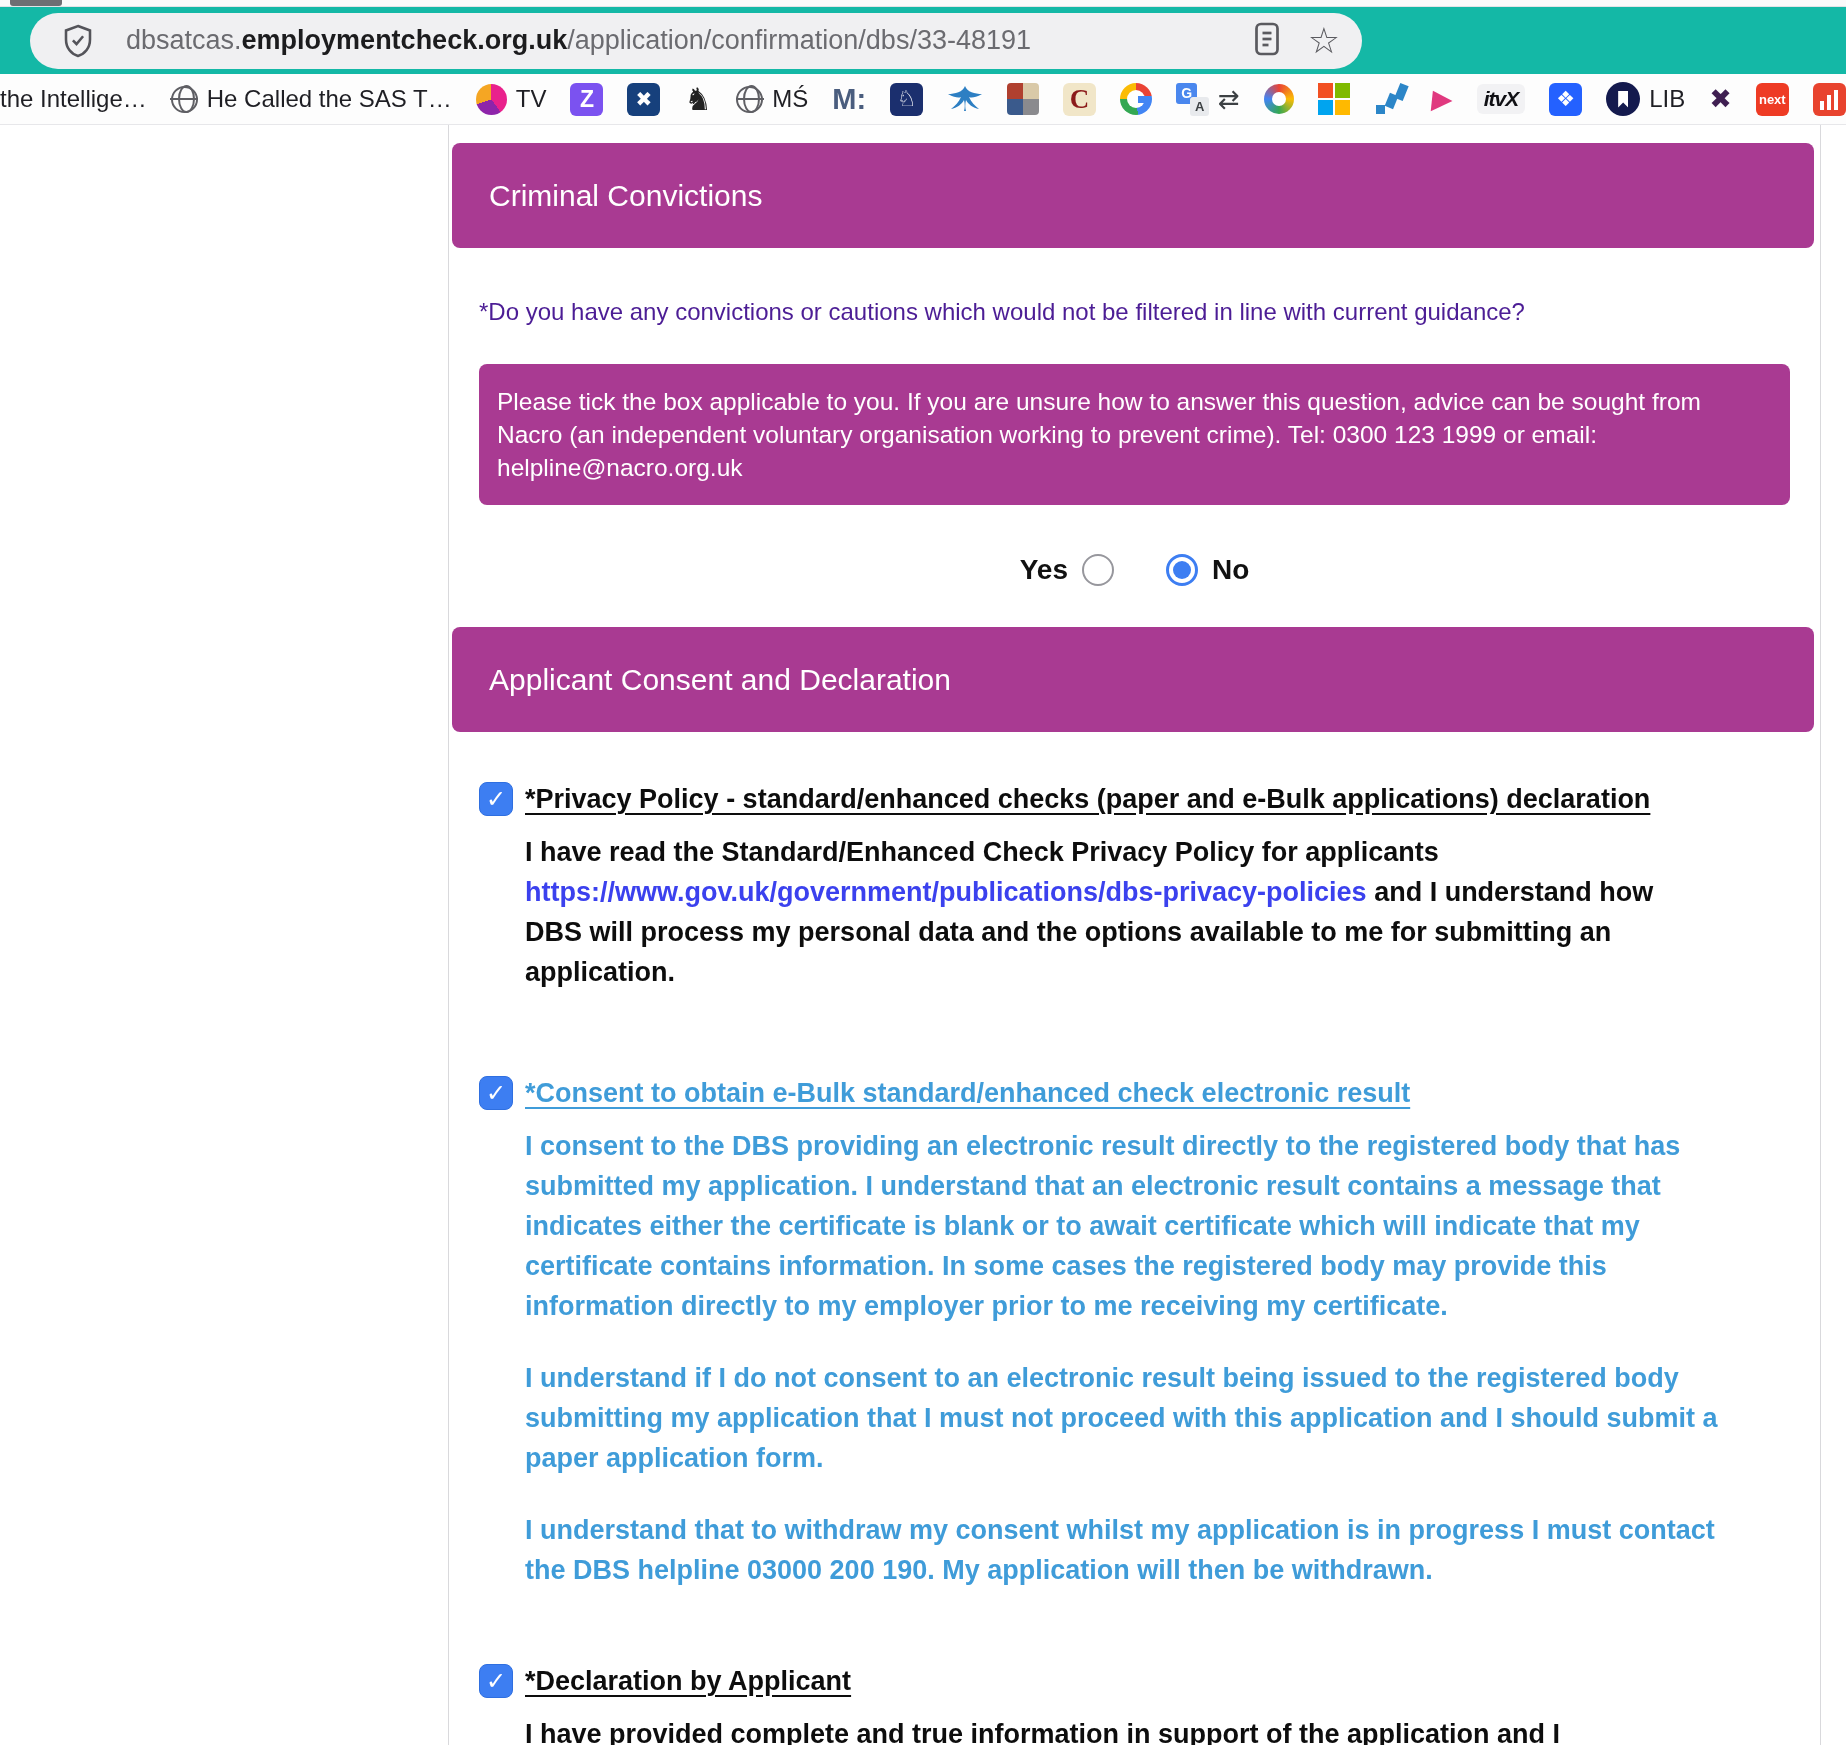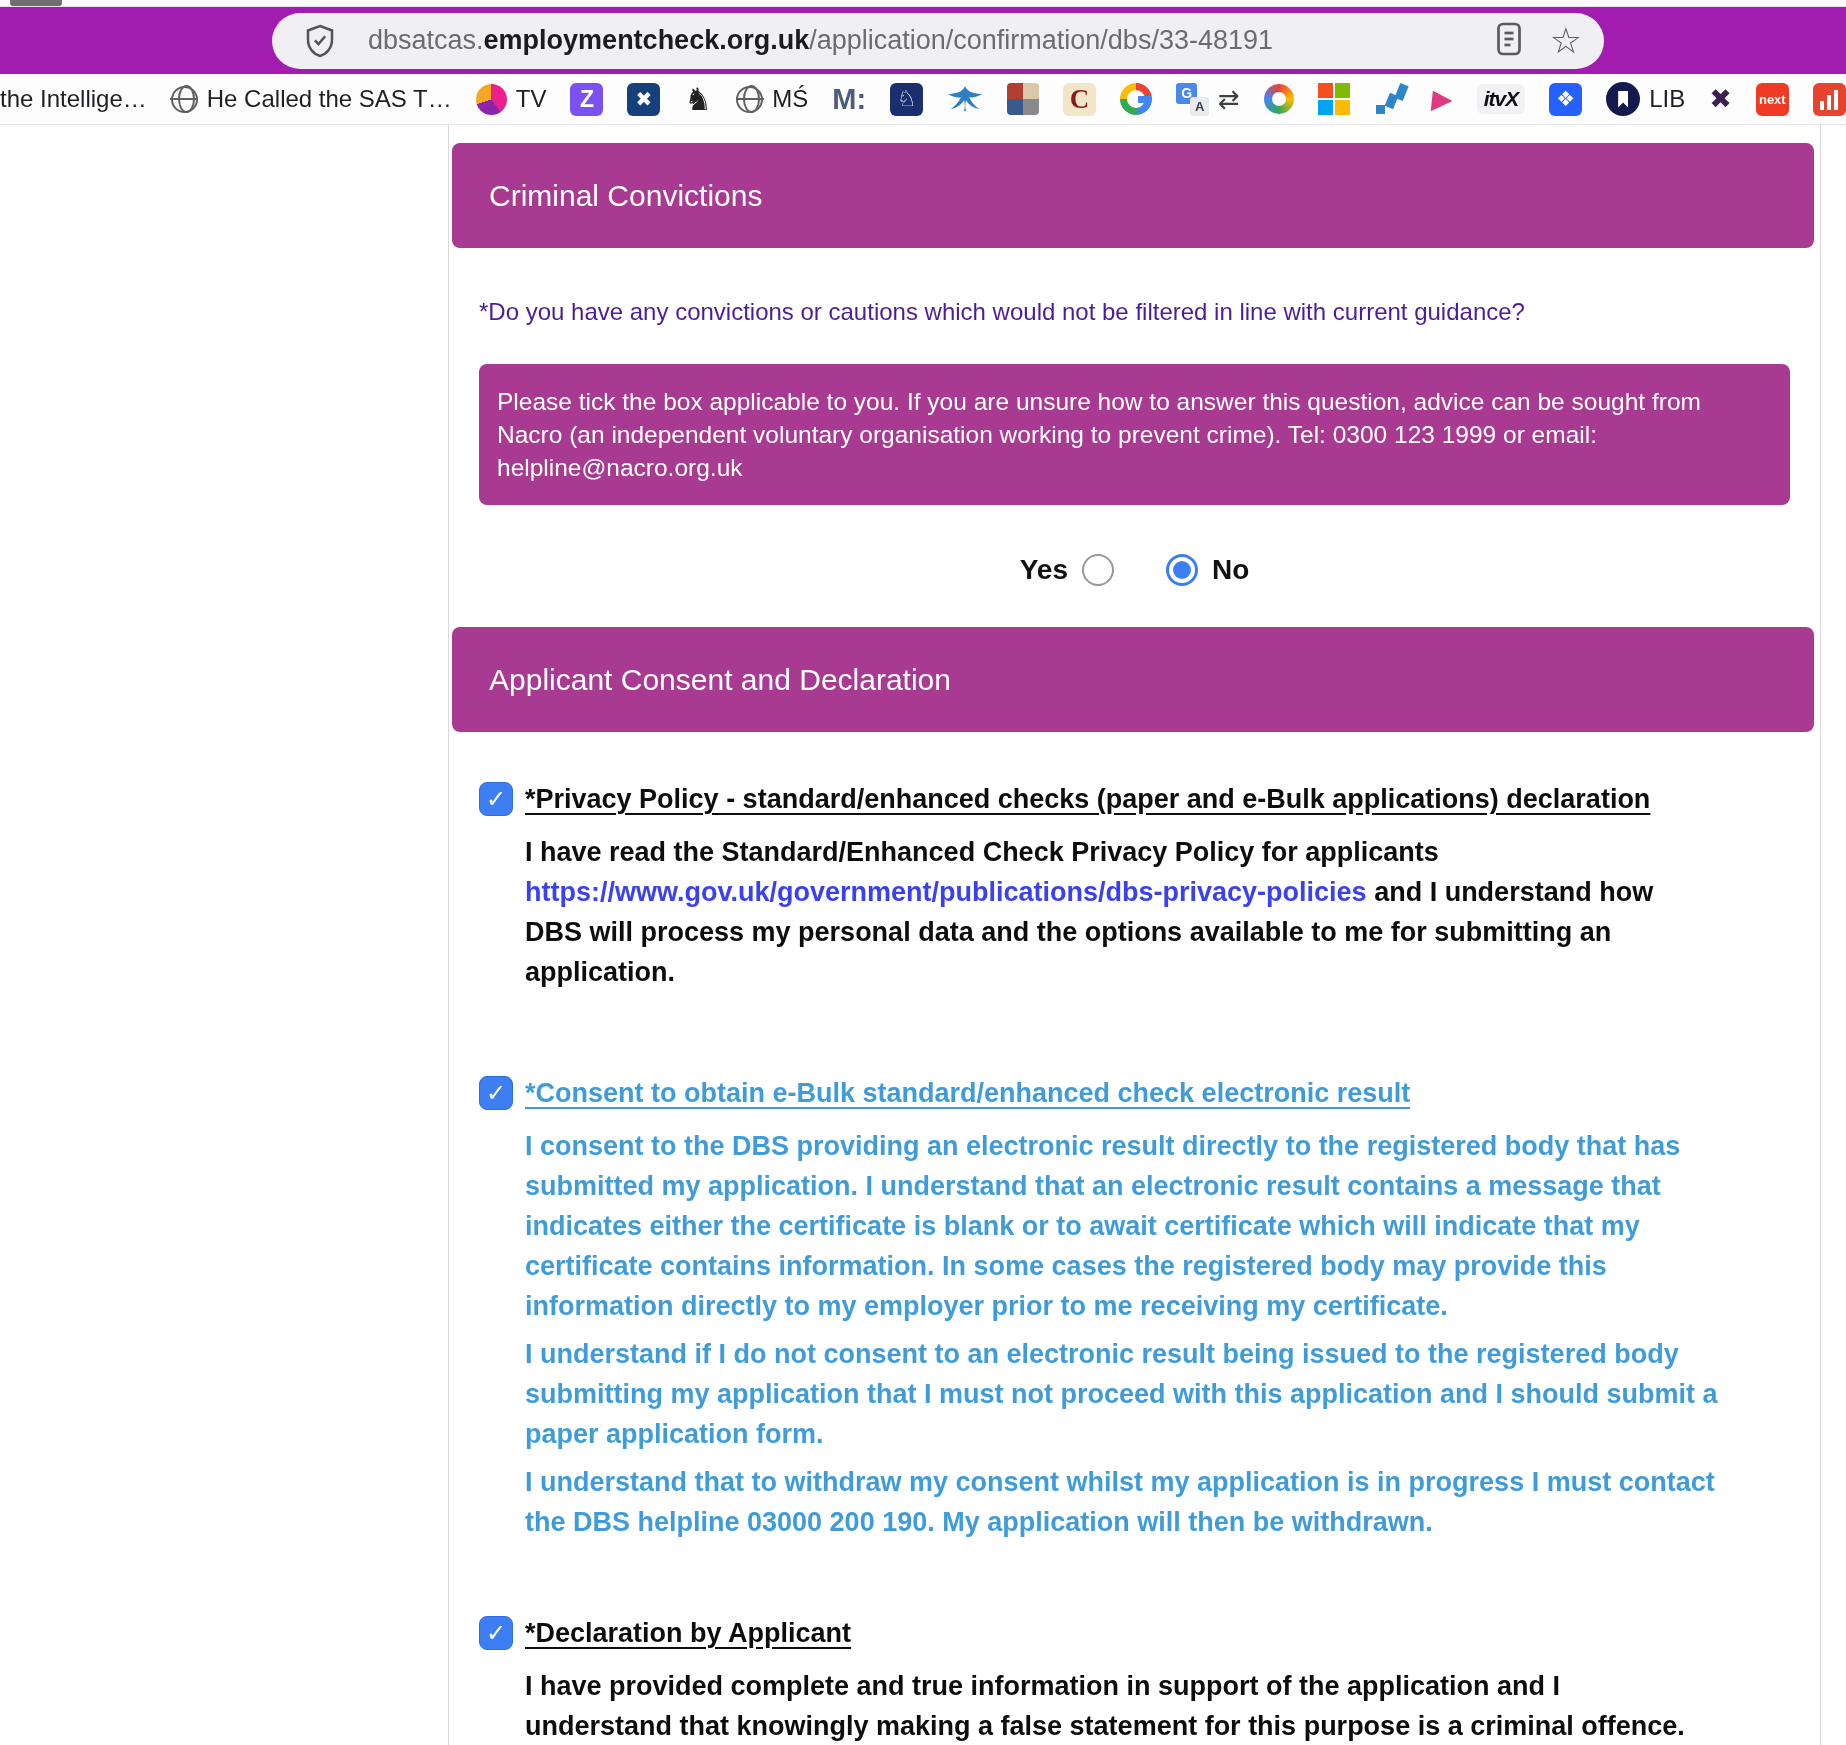--- a/index.html
+++ b/index.html
@@ -10,21 +10,21 @@
     --border-gray:#d9d9dc;
     --chrome-gray:#5a5a5f;
   }
   *{margin:0;padding:0;box-sizing:border-box;}
   html,body{width:1846px;height:1745px;overflow:hidden;background:#fff;
     font-family:"Liberation Sans","DejaVu Sans",sans-serif;}
   
   .window-strip{height:7px;background:#fafafa;border-bottom:1px solid #e3e3e6;position:relative;}
   .window-notch{position:absolute;left:10px;top:0;width:52px;height:6px;background:#6e6e73;border-radius:0 0 3px 3px;}
   
-  .toolbar{height:67px;background:#a21caf;display:flex;align-items:center;justify-content:center;}
+  .toolbar{height:67px;background:#14b8a6;display:flex;align-items:center;}
   .url-pill{margin-left:30px;width:1332px;height:56px;border-radius:28px;background:#f0f0f2;
     display:flex;align-items:center;padding:0 22px 0 30px;}
   .shield{flex:0 0 auto;display:flex;align-items:center;}
   .url-text{margin-left:30px;font-size:27px;color:#6b6b70;white-space:nowrap;overflow:hidden;flex:1 1 auto;}
   .url-text .domain{color:#1c1c1e;font-weight:bold;}
   .pill-actions{display:flex;align-items:center;gap:26px;flex:0 0 auto;}
   .star-glyph{font-size:36px;color:var(--chrome-gray);line-height:1;}
   
   .bookmarks{height:51px;background:#fdfdfd;border-bottom:1px solid #e7e7ea;
     display:flex;align-items:center;gap:24px;white-space:nowrap;overflow:hidden;padding-right:10px;}
@@ -109,21 +109,21 @@
   .row-privacy{margin-top:52px;}
   .row-ebulk{margin-top:86px;}
   .row-declaration{margin-top:76px;}
   .checkbox{width:34px;height:34px;border-radius:8px;background:var(--control-blue);border:1px solid #2f6fe0;
     color:#fff;font-size:24px;font-weight:bold;display:flex;align-items:center;justify-content:center;flex:0 0 auto;margin-top:-2px;}
   .check-label{font-size:27px;font-weight:bold;text-decoration:underline;text-underline-offset:5px;color:#0d0d0d;}
   .check-label.blue{color:var(--consent-blue);}
   .body-text{margin:16px 0 0 46px;font-size:27px;font-weight:bold;line-height:40px;color:#0d0d0d;max-width:1160px;}
   .body-text .link{color:var(--link-blue);overflow-wrap:anywhere;}
   .blue-par{margin:16px 0 0 46px;font-size:27px;font-weight:bold;line-height:40px;color:var(--consent-blue);max-width:1230px;}
-  .blue-par + .blue-par{margin-top:8px;}
+  .blue-par + .blue-par{margin-top:32px;}
 </style>
 </head>
 <body>
 
 <div class="window-strip">
   <div class="window-notch"></div>
 </div>
 
 <div class="toolbar">
   <div class="url-pill">

